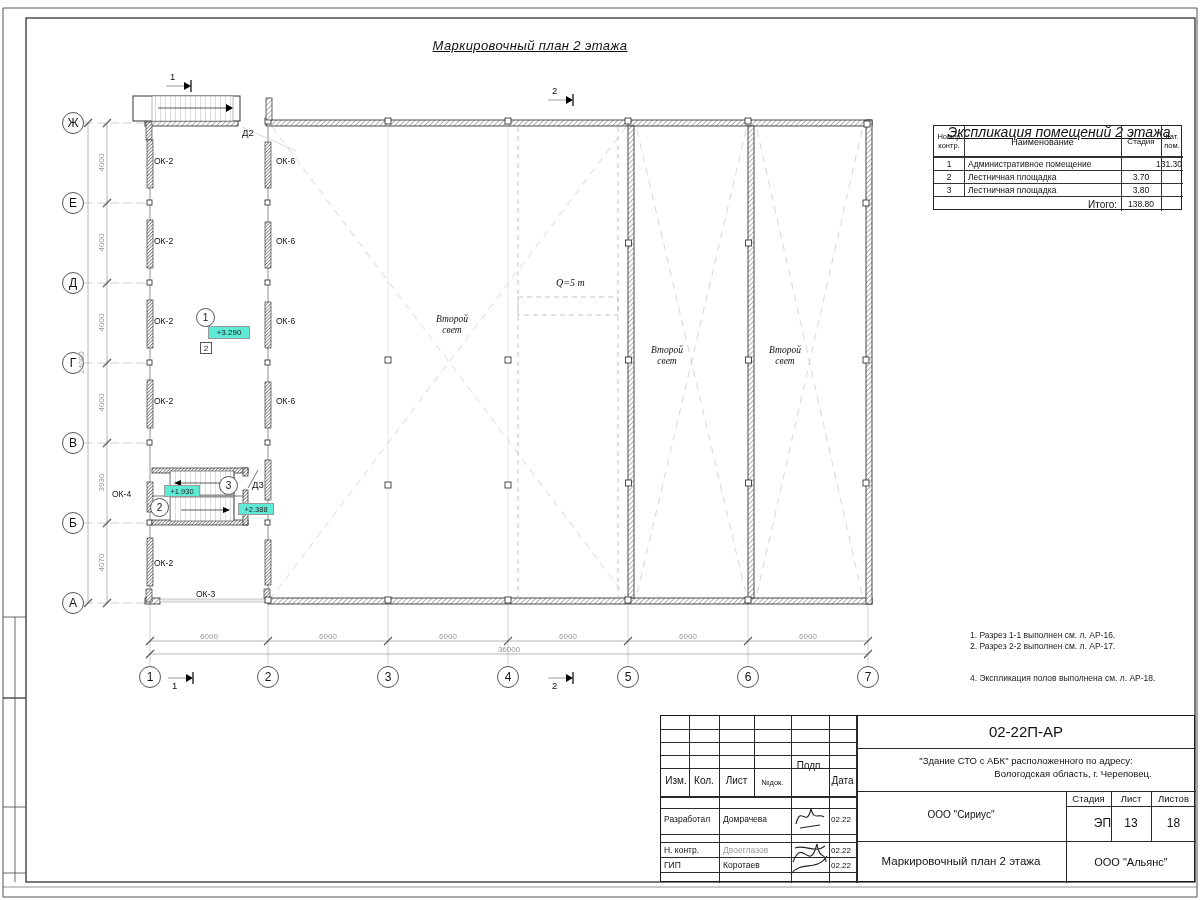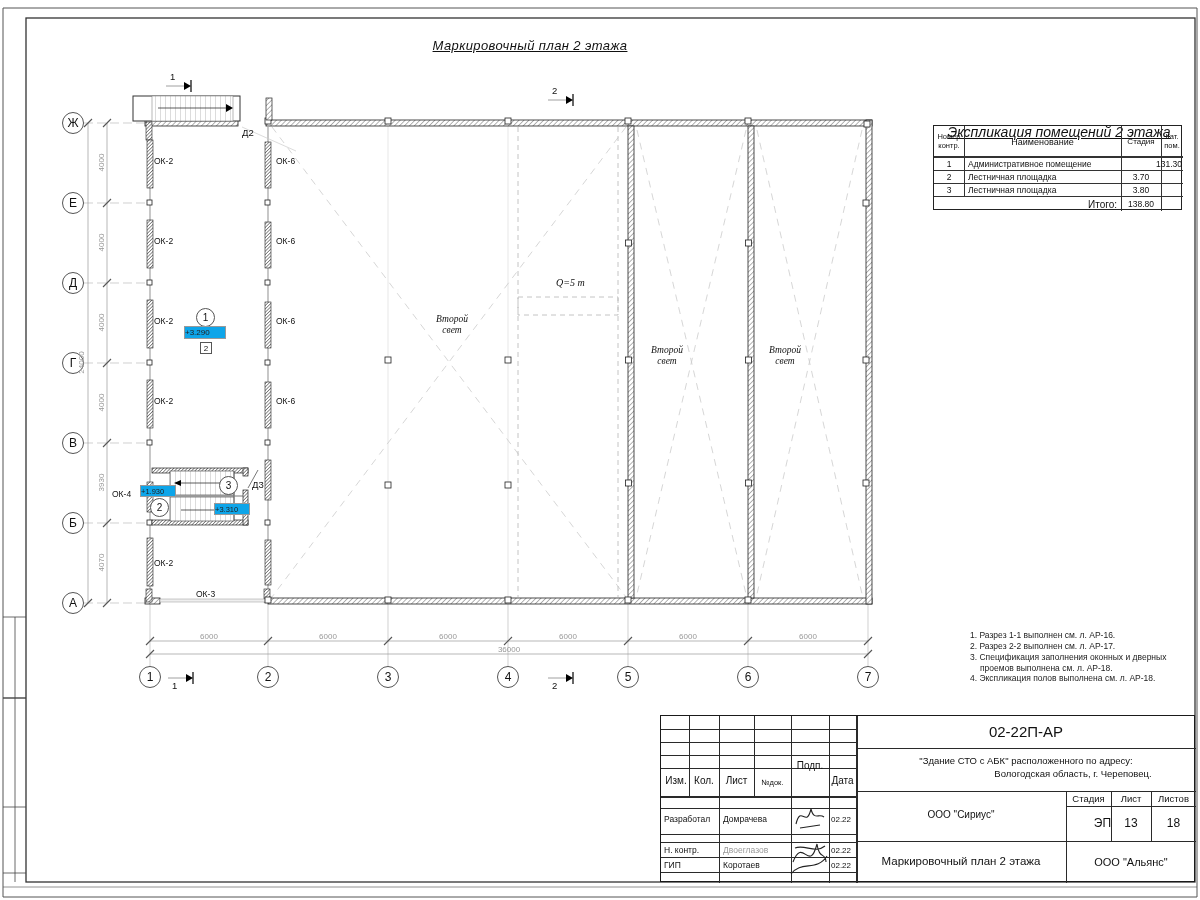--- a/index.html
+++ b/index.html
@@ -6,22 +6,22 @@
   .sheet{position:relative;width:1200px;height:900px;background:#fff;overflow:hidden;
          font-family:"Liberation Sans",sans-serif;}
   svg{position:absolute;left:0;top:0;}
   .lbl{position:absolute;color:#111;white-space:nowrap;font-family:"Liberation Sans",sans-serif;}
   .circ{position:absolute;border:1px solid #555;border-radius:50%;box-sizing:border-box;
         background:#fff;text-align:center;color:#111;}
   .ax{width:22px;height:22px;font-size:12px;line-height:20px;}
   .rm{width:19px;height:19px;font-size:10px;line-height:17px;}
   .dimtext{color:#999;font-size:8px;}
   .rot{transform:rotate(-90deg);transform-origin:center;text-align:center;}
-  .elev{position:absolute;background:#0ea5e9;border:0.5px solid #999;color:#222;font-size:7.5px;
-        box-sizing:border-box;}
+  .elev{position:absolute;background:#5eead4;border:0.5px solid #999;color:#222;font-size:7.5px;
+        text-align:center;box-sizing:border-box;margin-left:24px;}
   .sq{position:absolute;background:#fff;border:1px solid #555;color:#111;font-size:8px;
       text-align:center;box-sizing:border-box;}
   .ital{font-family:"Liberation Serif",serif;font-style:italic;}
   .utitle{font-style:italic;text-decoration:underline;}
   .tb{position:absolute;left:660px;top:715px;width:535px;height:167px;border:1.5px solid #1a1a1a;box-sizing:border-box;}
   .tb .vl,.tb .hl,.abs-l{position:absolute;background:#2a2a2a;}
   .tb .txt{position:absolute;color:#111;}
   .exp{position:absolute;left:933px;top:125px;width:249px;height:85px;border:1.2px solid #222;box-sizing:border-box;}
   .exp .vl,.exp .hl{position:absolute;background:#333;}
   .exp .txt{position:absolute;color:#111;}
@@ -280,21 +280,21 @@
 <div class="lbl" style="left:196px;top:589px;font-size:8.5px;">ОК-3</div>
 <div class="lbl" style="left:242px;top:127px;font-size:9.5px;">Д2</div>
 <div class="lbl" style="left:252px;top:479px;font-size:9.5px;">Д3</div>
 
 <div class="circ rm" style="left:196px;top:308px;">1</div>
 <div class="elev" style="left:184px;top:326px;width:42px;height:13px;line-height:12px;font-size:8px;">+3.290</div>
 <div class="sq" style="left:200px;top:342px;width:12px;height:12px;line-height:11px;">2</div>
 <div class="circ rm" style="left:150px;top:498px;">2</div>
 <div class="circ rm" style="left:219px;top:476px;">3</div>
 <div class="elev" style="left:140px;top:485px;width:36px;height:12px;line-height:11px;">+1.930</div>
-<div class="elev" style="left:214px;top:503px;width:36px;height:12px;line-height:11px;">+3.310</div>
+<div class="elev" style="left:214px;top:503px;width:36px;height:12px;line-height:11px;">+2.388</div>
 
 <div class="lbl ital" style="left:430px;top:314px;width:44px;text-align:center;font-size:9.5px;line-height:11px;white-space:normal;">Второй свет</div>
 <div class="lbl ital" style="left:645px;top:345px;width:44px;text-align:center;font-size:9.5px;line-height:11px;white-space:normal;">Второй свет</div>
 <div class="lbl ital" style="left:763px;top:345px;width:44px;text-align:center;font-size:9.5px;line-height:11px;white-space:normal;">Второй свет</div>
 <div class="lbl ital" style="left:556px;top:277px;font-size:10px;">Q=5 т</div>
 
 <div class="lbl" style="left:170px;top:71px;font-size:9.5px;">1</div>
 <div class="lbl" style="left:552px;top:85px;font-size:9.5px;">2</div>
 <div class="lbl" style="left:172px;top:680px;font-size:9.5px;">1</div>
 <div class="lbl" style="left:552px;top:680px;font-size:9.5px;">2</div>
@@ -319,21 +319,20 @@
   <div class="txt" style="left:187px;top:46px;width:40px;text-align:center;font-size:8.5px;">3.70</div>
   <div class="txt" style="left:0;top:59px;width:30px;text-align:center;font-size:8.5px;">3</div>
   <div class="txt" style="left:34px;top:59px;font-size:8.5px;">Лестничная площадка</div>
   <div class="txt" style="left:187px;top:59px;width:40px;text-align:center;font-size:8.5px;">3.80</div>
   <div class="txt" style="left:120px;top:73px;width:63px;text-align:right;font-size:10px;">Итого:</div>
   <div class="txt" style="left:187px;top:73px;width:40px;text-align:center;font-size:8.5px;">138.80</div>
 </div>
 
 <div class="note" style="left:970px;top:630px;">1. Разрез 1-1 выполнен см. л. АР-16.</div>
 <div class="note" style="left:970px;top:641px;">2. Разрез 2-2 выполнен см. л. АР-17.</div>
-<div class="note" style="left:970px;top:652px;">3. Спецификация заполнения оконных и дверных проемов выполнена см. л. АР-18.</div>
 <div class="note" style="left:970px;top:673px;">4. Экспликация полов выполнена см. л. АР-18.</div>
 
 <div class="tb">
   <div class="vl" style="left:28px;top:0;width:1px;height:80px;"></div>
   <div class="vl" style="left:58px;top:0;width:1px;height:167px;"></div>
   <div class="vl" style="left:93px;top:0;width:1px;height:80px;"></div>
   <div class="vl" style="left:130px;top:0;width:1px;height:167px;"></div>
   <div class="vl" style="left:168px;top:0;width:1px;height:167px;"></div>
   <div class="vl" style="left:195px;top:0;width:1.6px;height:167px;"></div>
   <div class="vl" style="left:405px;top:75px;width:1.4px;height:92px;"></div>

